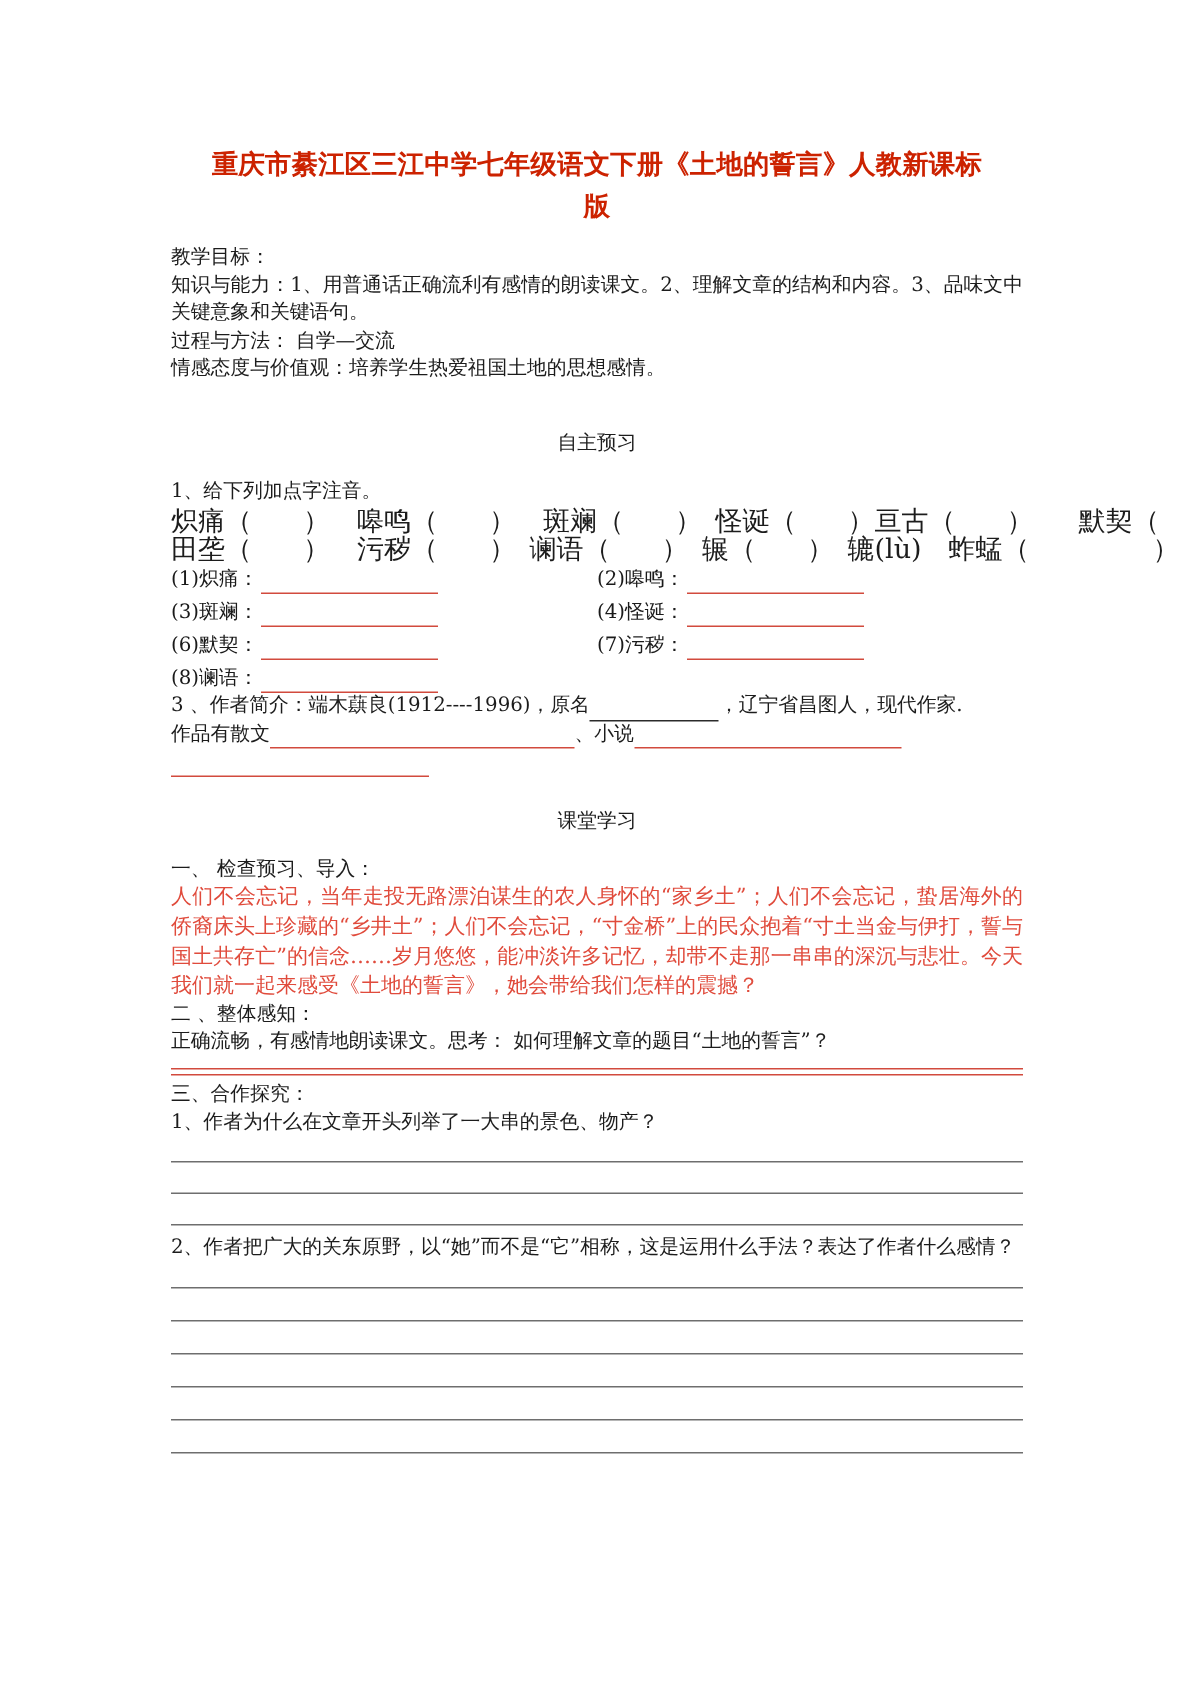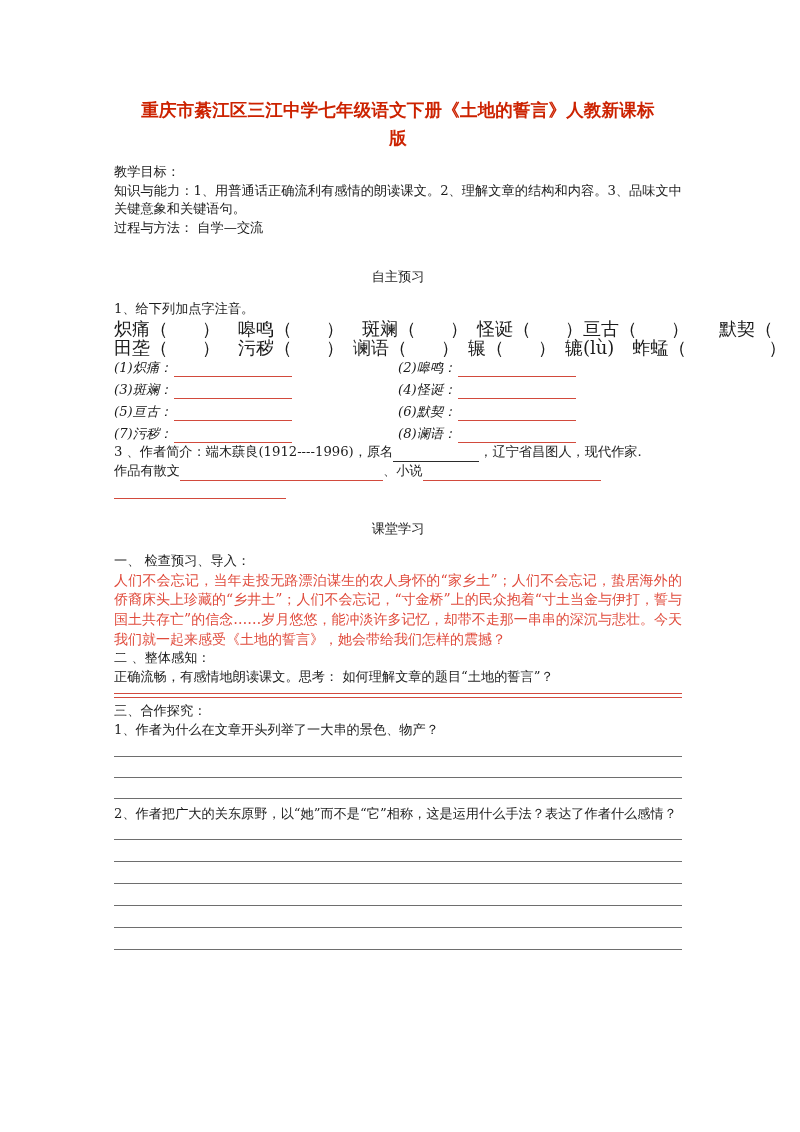--- a/index.html
+++ b/index.html
@@ -89,21 +89,21 @@
     row-gap: 2.5px;
     column-gap: 0px;
     font-size: 13.2px;
     line-height: 19.5px;
   }
   .fill-item {
     display: flex;
     align-items: flex-end;
     white-space: nowrap;
   }
-  .fill-item .lbl { flex: 0 0 auto; font-style: italic; }
+  .fill-item .lbl { flex: 0 0 auto; }
   .fill-item .blank-red {
     flex: 0 0 auto;
     width: 118px;
     border-bottom: 1.1px solid #d24a3d;
     height: 14px;
     margin-left: 2px;
   }
 
   
   .inl-blank-black {
@@ -158,20 +158,21 @@
     <h1 class="doc-title">
       <span>重庆市綦江区三江中学七年级语文下册《土地的誓言》人教新课标</span>
       <span class="t-line2">版</span>
     </h1>
 
     <div class="block-gap-md"></div>
 
     <p class="ptext">教学目标：</p>
     <p class="ptext">知识与能力：1、用普通话正确流利有感情的朗读课文。2、理解文章的结构和内容。3、品味文中关键意象和关键语句。</p>
     <p class="ptext">过程与方法：  自学—交流</p>
+    <p class="ptext">情感态度与价值观：培养学生热爱祖国土地的思想感情。</p>
 
     <div class="block-gap-lg"></div>
 
     <p class="center-head">自主预习</p>
     <p class="ptext">1、给下列加点字注音。</p>
 
     <div class="pinyin-row">
       <span class="pw">炽痛</span><span>（</span><span class="brk"></span><span>）</span><span class="sp-m"></span><span class="pw">嗥鸣</span><span>（</span><span class="brk"></span><span>）</span><span class="sp-m"></span><span class="pw">斑斓</span><span>（</span><span class="brk"></span><span>）</span><span class="sp-s"></span><span class="pw">怪诞</span><span>（</span><span class="brk"></span><span>）</span><span class="pw">亘古</span><span>（</span><span class="brk"></span><span>）</span><span class="sp-l"></span><span class="pw">默契</span><span>（</span><span class="brk-w"></span><span>）</span>
     </div>
 
@@ -188,24 +189,20 @@
       <div class="fill-item">
         <span class="lbl"><span>(2)</span><span>嗥鸣：</span></span>
         <span class="blank-red"></span>
       </div>
       <div class="fill-item">
         <span class="lbl"><span>(3)</span><span>斑斓：</span></span>
         <span class="blank-red"></span>
       </div>
       <div class="fill-item">
         <span class="lbl"><span>(4)</span><span>怪诞：</span></span>
-        <span class="blank-red"></span>
-      </div>
-      <div class="fill-item">
-        <span class="lbl"><span>(5)</span><span>亘古：</span></span>
         <span class="blank-red"></span>
       </div>
       <div class="fill-item">
         <span class="lbl"><span>(6)</span><span>默契：</span></span>
         <span class="blank-red"></span>
       </div>
       <div class="fill-item">
         <span class="lbl"><span>(7)</span><span>污秽：</span></span>
         <span class="blank-red"></span>
       </div>

